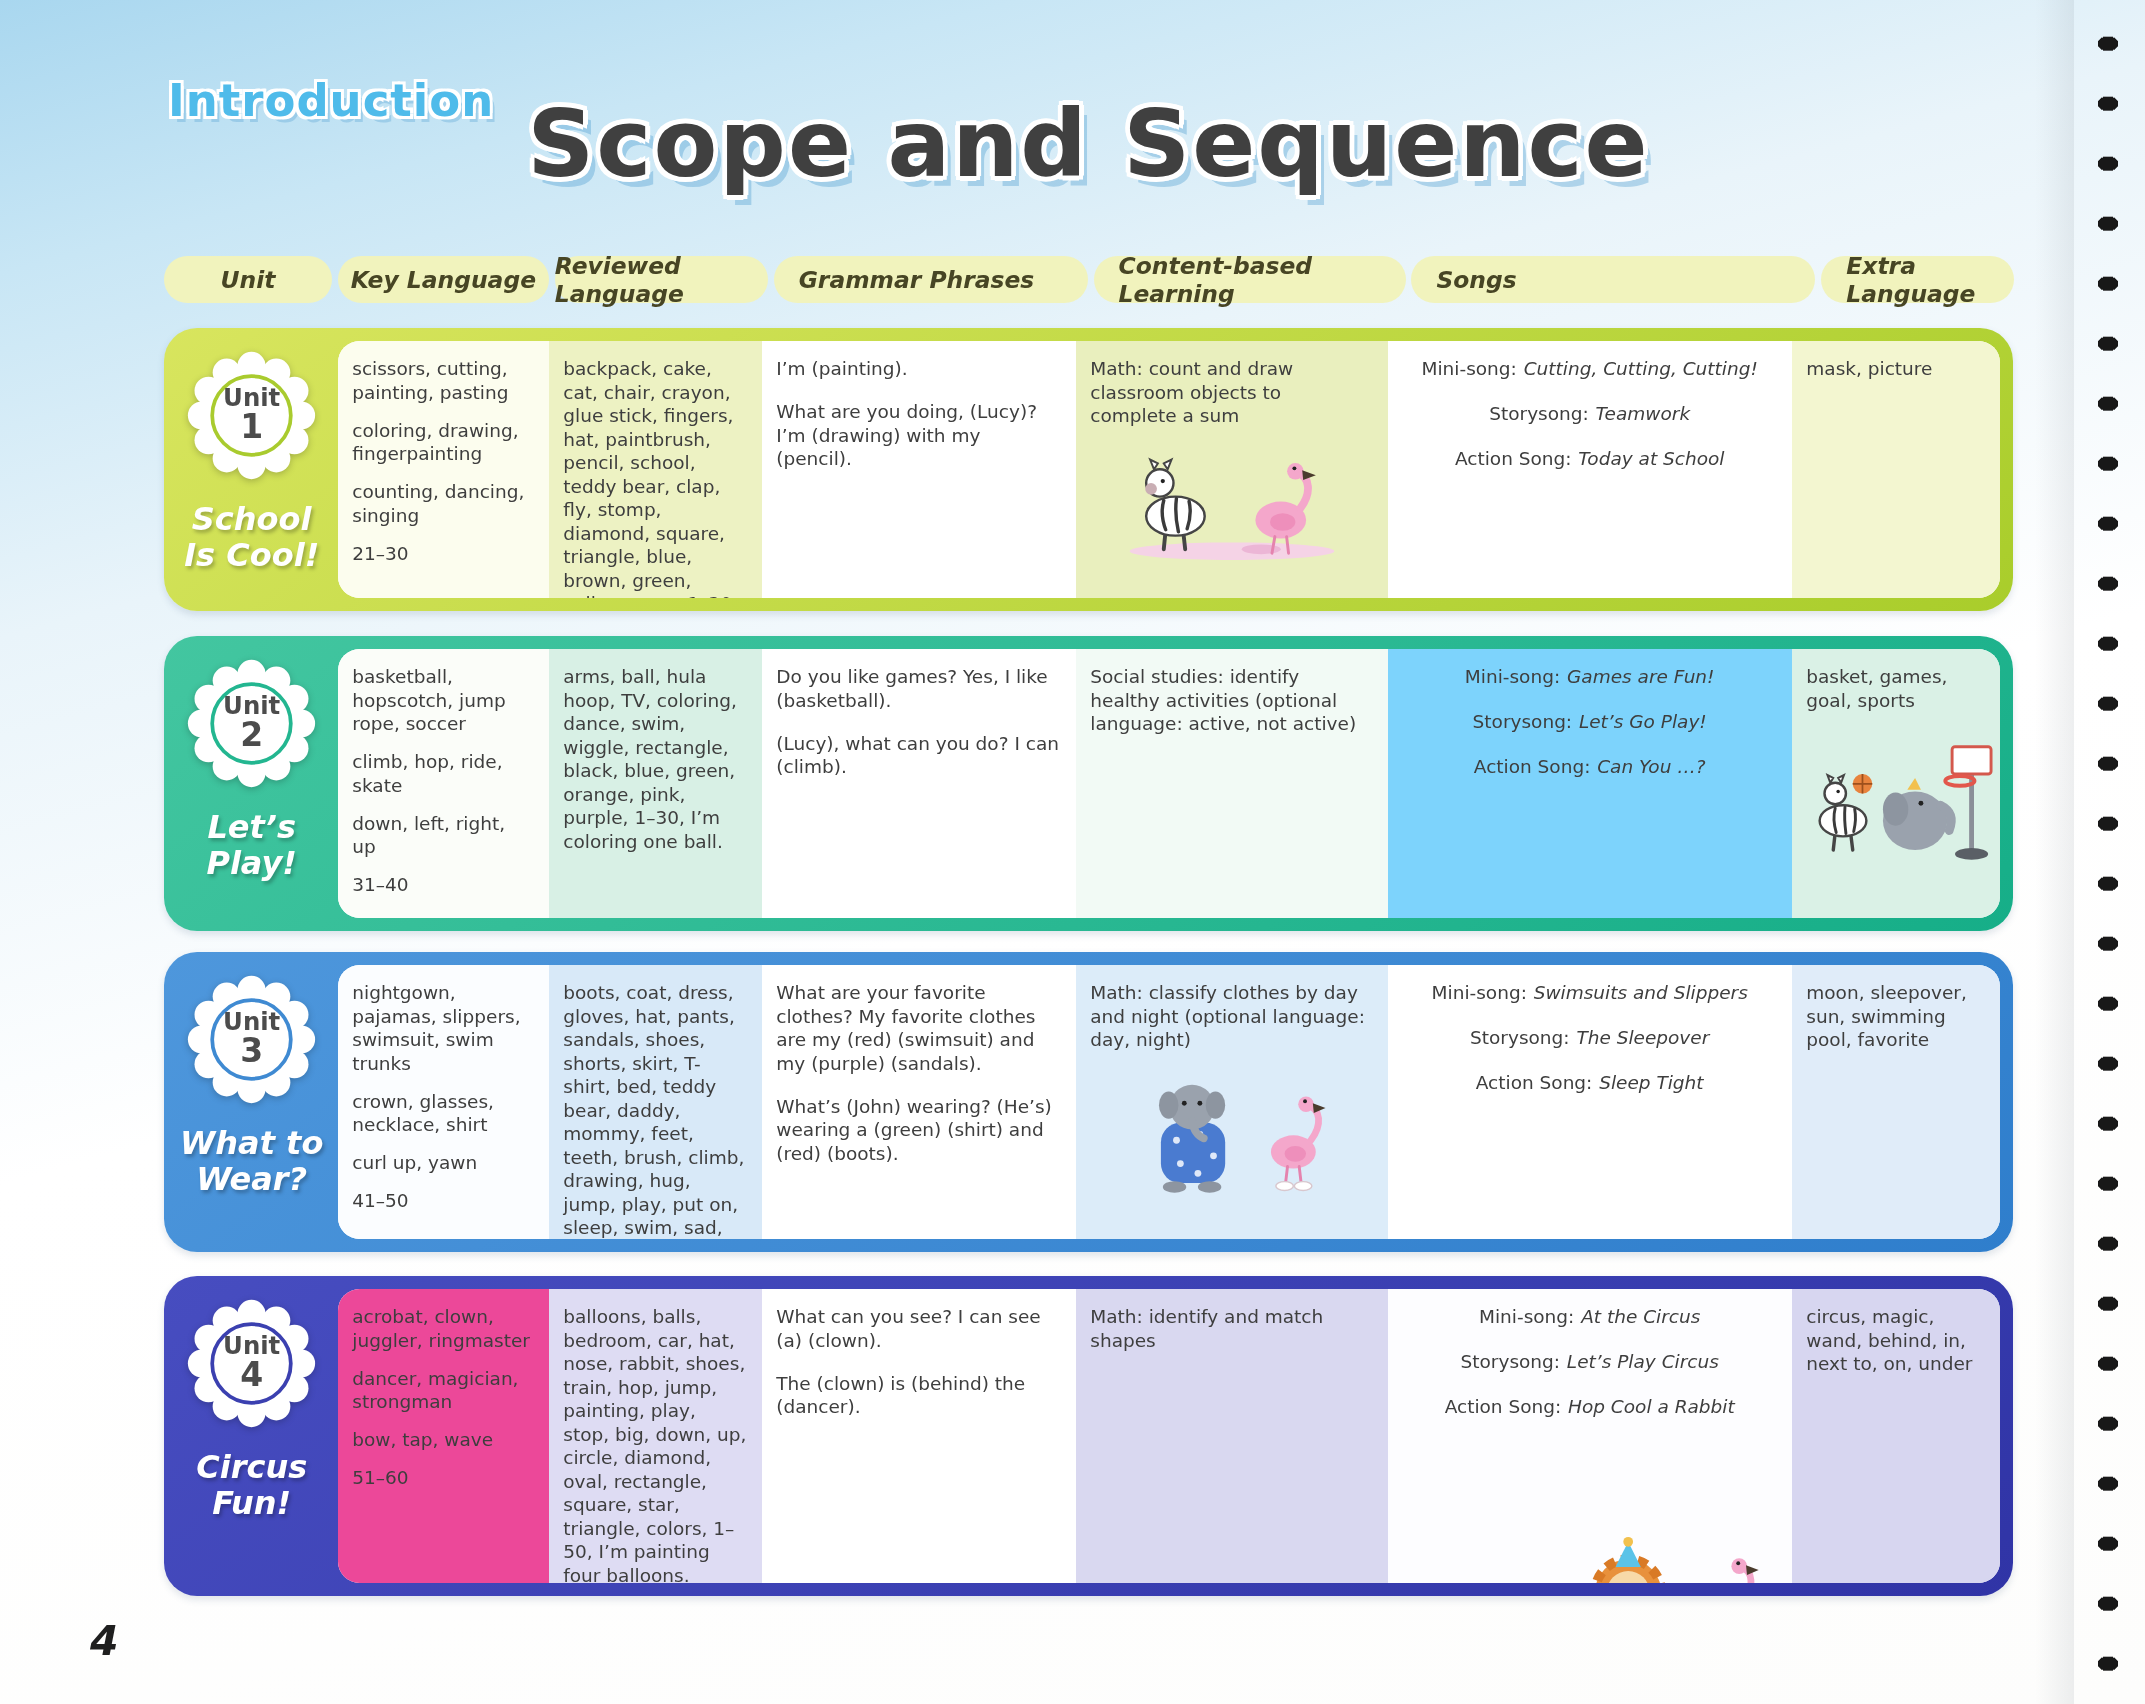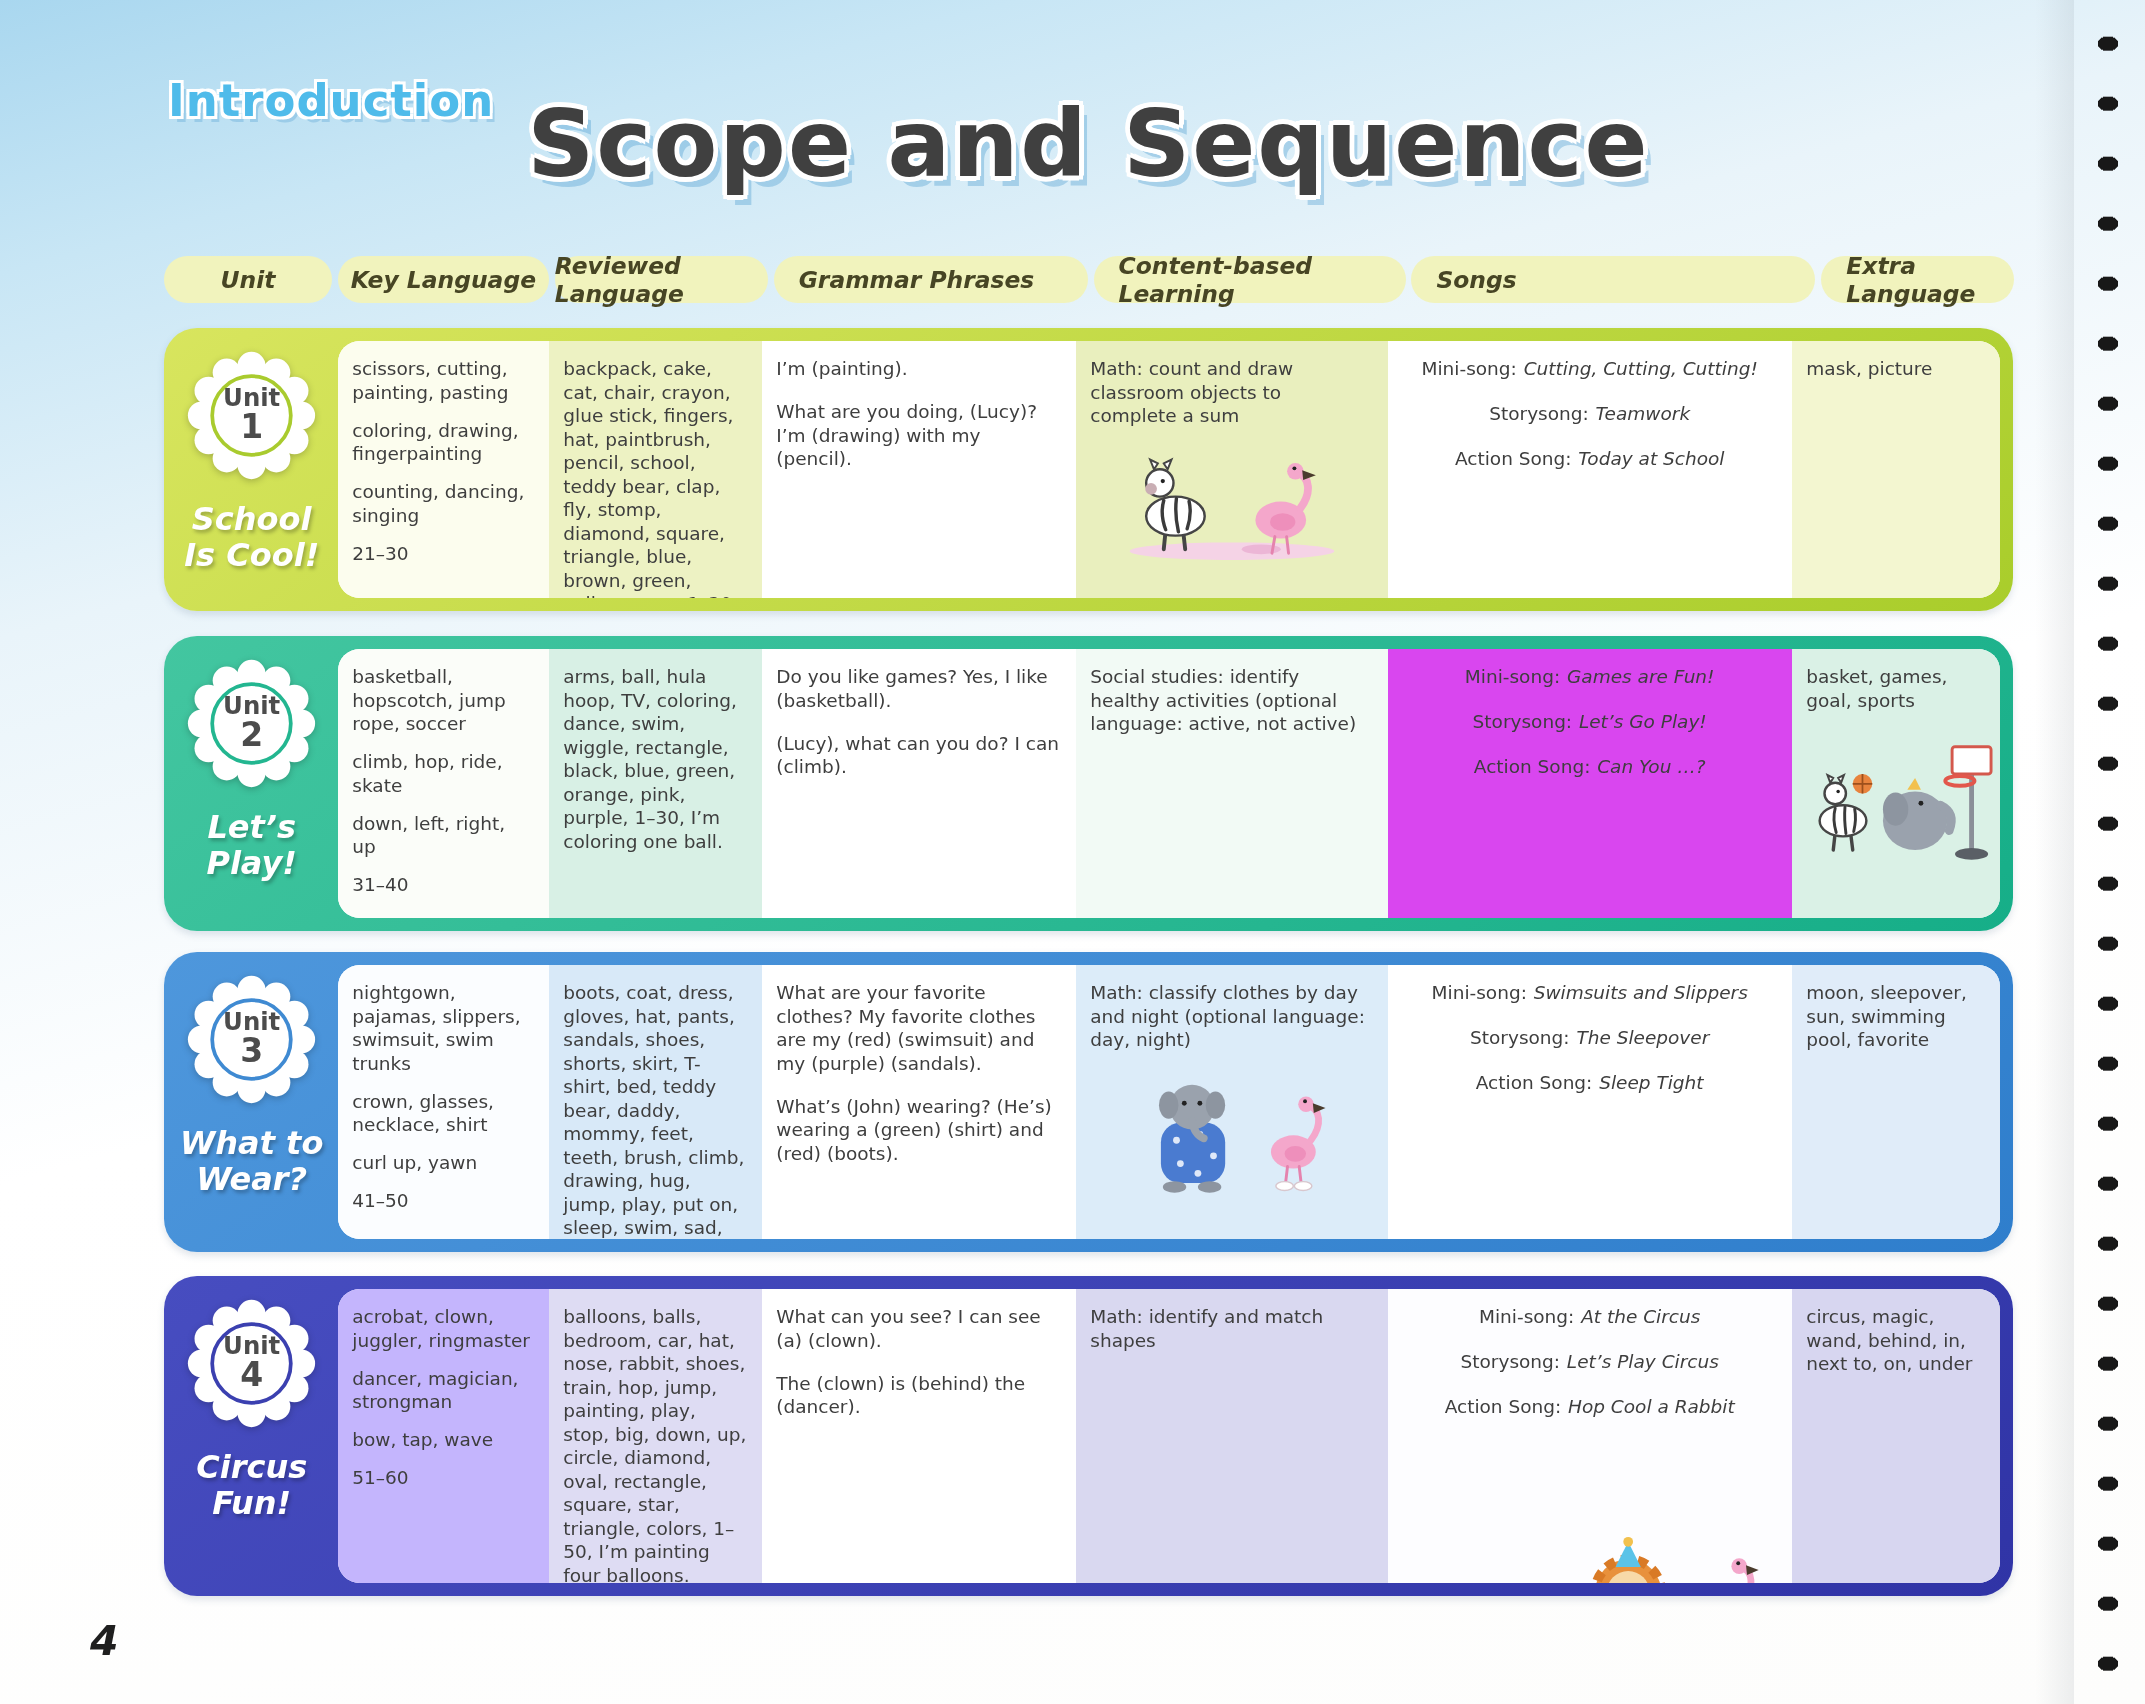--- a/index.html
+++ b/index.html
@@ -77,31 +77,31 @@
   
   .u1{ background:linear-gradient(145deg,#d8e55e,#a9cd2b); }
   .u1 .cell-key{background:#fcfdee;} .u1 .cell-reviewed{background:#edf2c3;}
   .u1 .cell-grammar{background:#ffffff;} .u1 .cell-content{background:#e9efbe;}
   .u1 .cell-songs{background:#ffffff;} .u1 .cell-extra{background:#f3f6d0;}
   .u1 .ring{stroke:#a9cb2e;}
 
   .u2{ background:linear-gradient(145deg,#43c6a0,#16ae88); }
   .u2 .cell-key{background:#fbfdf9;} .u2 .cell-reviewed{background:#d8f0e5;}
   .u2 .cell-grammar{background:#ffffff;} .u2 .cell-content{background:#f2faf5;}
-  .u2 .cell-songs{background:#d946ef;} .u2 .cell-extra{background:#daf1e6;}
+  .u2 .cell-songs{background:#7dd3fc;} .u2 .cell-extra{background:#daf1e6;}
   .u2 .ring{stroke:#23b690;}
 
   .u3{ background:linear-gradient(145deg,#4e97dc,#2f7ecc); }
   .u3 .cell-key{background:#fbfdff;} .u3 .cell-reviewed{background:#d8e9f8;}
   .u3 .cell-grammar{background:#ffffff;} .u3 .cell-content{background:#dcecf9;}
   .u3 .cell-songs{background:#ffffff;} .u3 .cell-extra{background:#e0ecf9;}
   .u3 .ring{stroke:#3f8ad2;}
 
   .u4{ background:linear-gradient(145deg,#474dc0,#3034a6); }
-  .u4 .cell-key{background:#c4b5fd;} .u4 .cell-reviewed{background:#dedcf3;}
+  .u4 .cell-key{background:#ec4899;} .u4 .cell-reviewed{background:#dedcf3;}
   .u4 .cell-grammar{background:#ffffff;} .u4 .cell-content{background:#d9d8f0;}
   .u4 .cell-songs{background:#fdfdff;} .u4 .cell-extra{background:#d7d6f0;}
   .u4 .ring{stroke:#3b40b0;}
 
   .row-u1{ top:328px; height:283px; }
   .row-u2{ top:636px; height:295px; }
   .row-u3{ top:952px; height:300px; }
   .row-u4{ top:1276px; height:320px; }
 
   .illus{ display:block; margin:7.8px auto 0 auto; }

